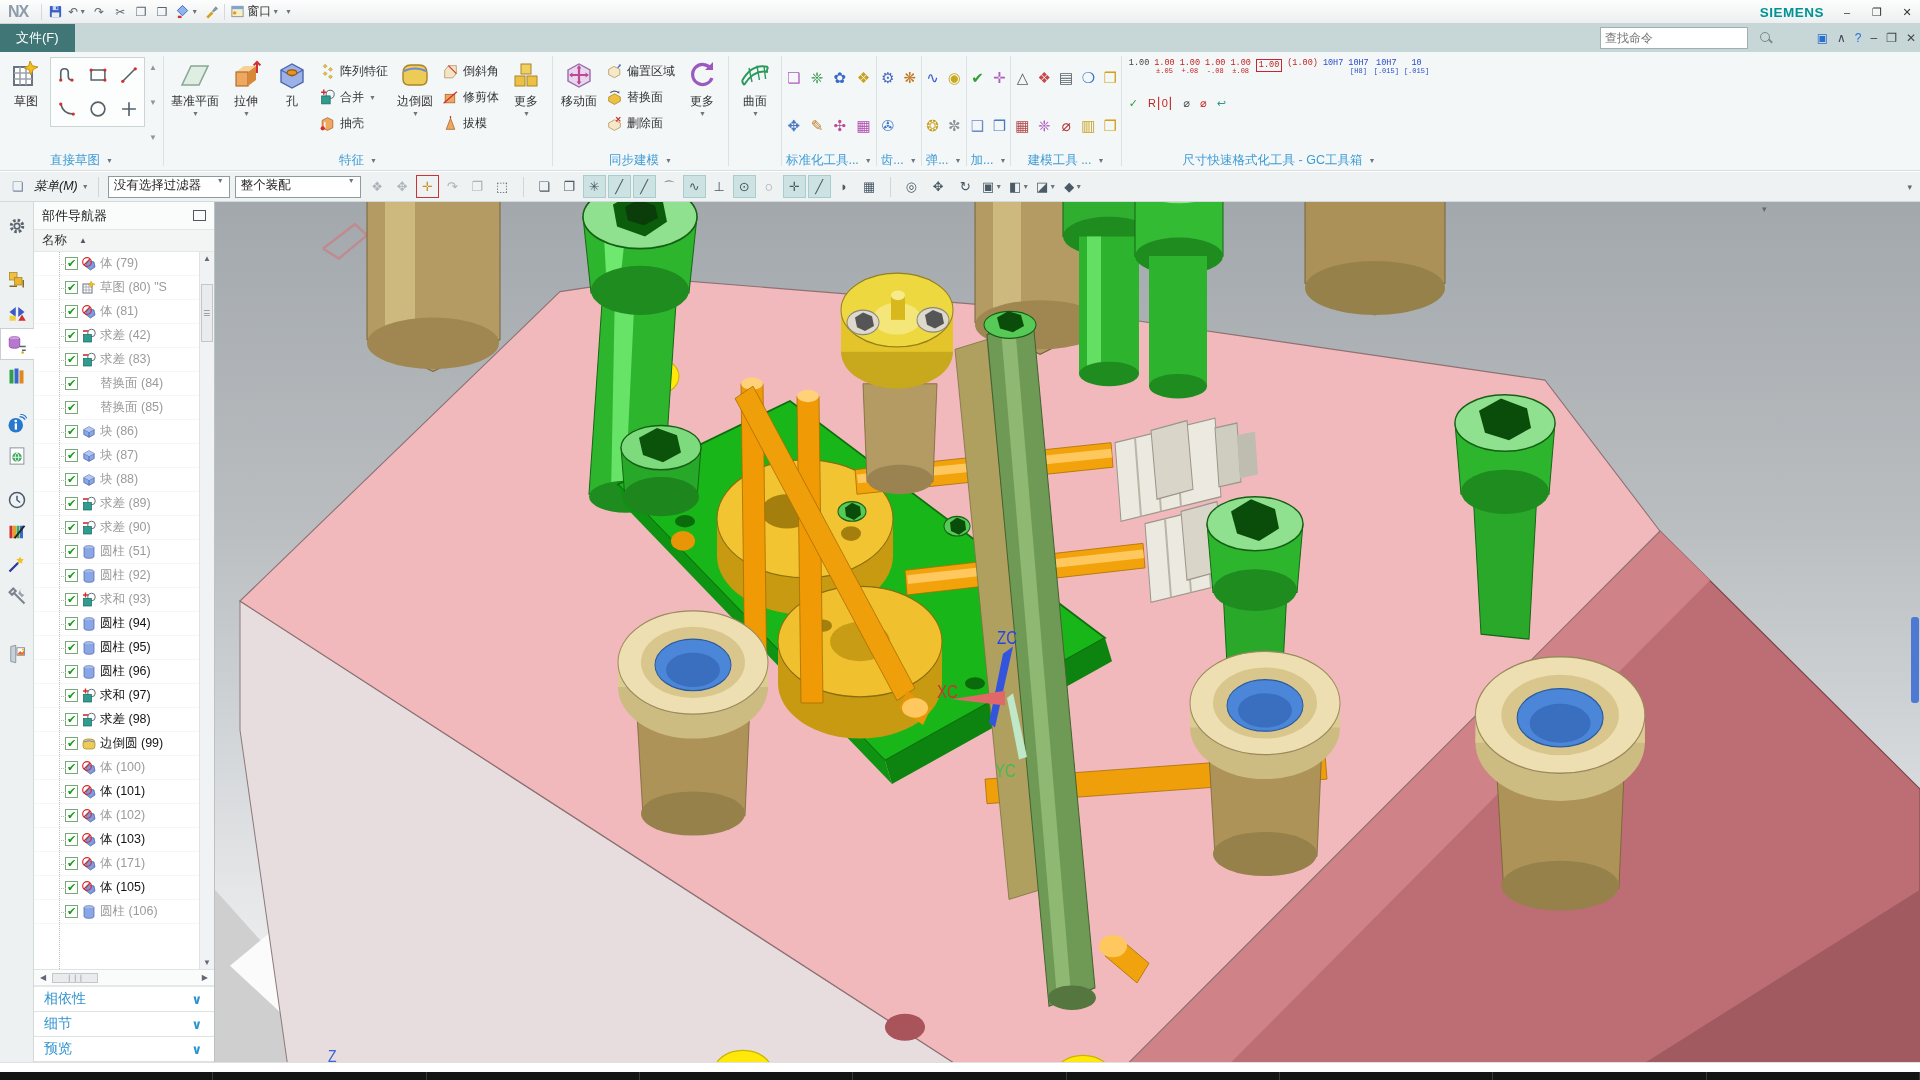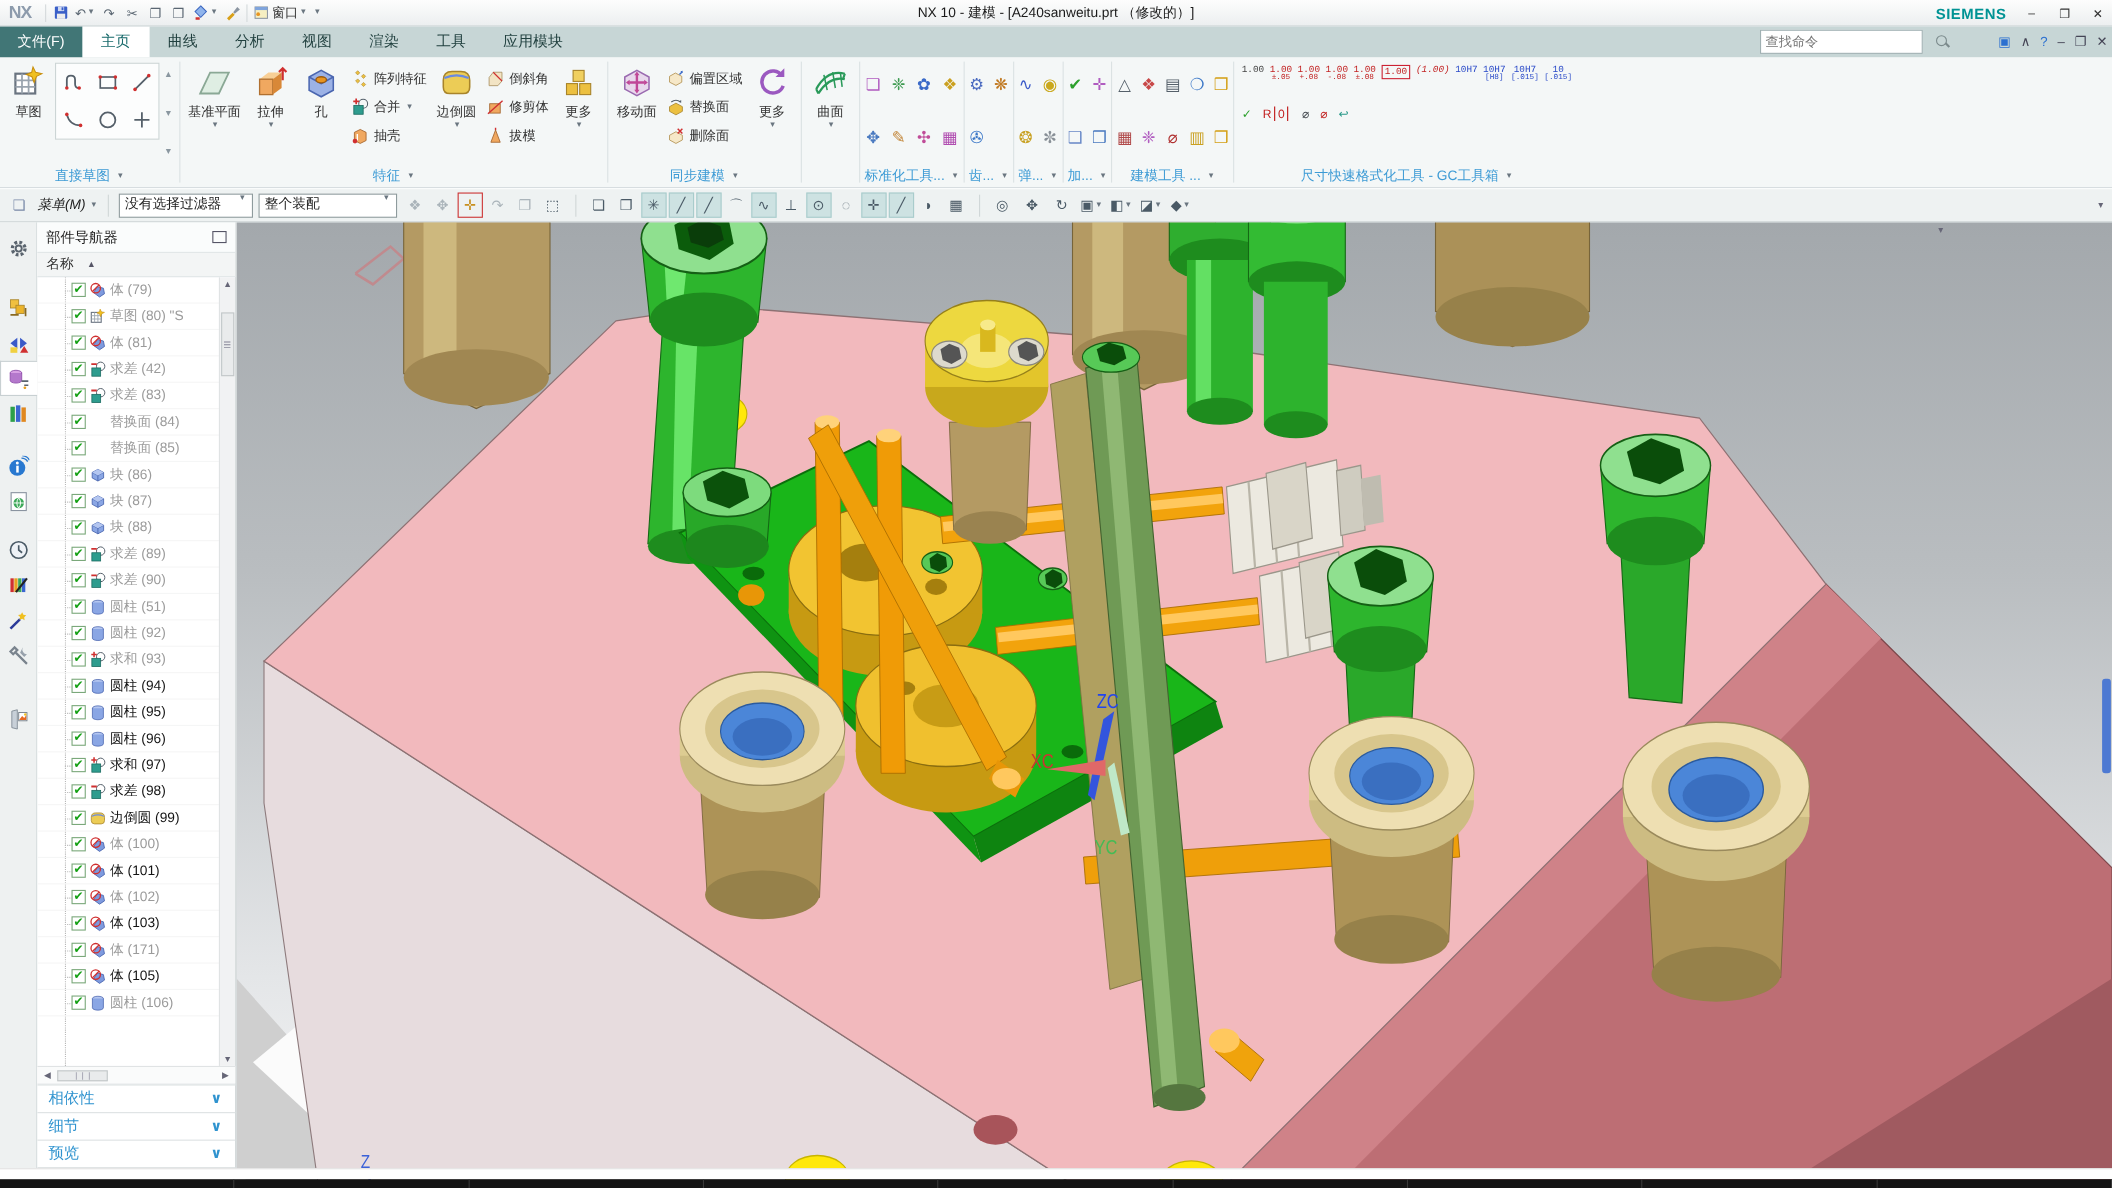--- a/index.html
+++ b/index.html
@@ -405,40 +405,30 @@
     </div>
   <span class="qsep"></span>
   <div class="qbtn">
     <svg>
         <use href="#windowico"></use>
       </svg>
     <span class="win-label">窗口</span>
     <span class="caret">▼</span>
     <span class="caret" style="margin-left:6px">▼</span>
   </div>
-  <div class="title-center" ind=""><span>NX 10 - 建模 - [A240sanweitu.prt （修改的）]</span></div>
   <div class="tb-right">
     <span class="brand">SIEMENS</span>
     <span class="winbtn">–</span>
     <span class="winbtn">❐</span>
     <span class="winbtn">✕</span>
   </div>
 </div>
 
 <div class="tabrow">
   <div class="file-tab">文件(F)</div>
-  <div id="tabs" style="display:flex">
-      <div class="tab active">主页</div>
-      <div class="tab">曲线</div>
-      <div class="tab">分析</div>
-      <div class="tab">视图</div>
-      <div class="tab">渲染</div>
-      <div class="tab">工具</div>
-      <div class="tab">应用模块</div>
-    </div>
   <div class="tab-search">
     <input placeholder="查找命令" style="">
     <span class="mag"></span>
   </div>
   <div class="tabrow-icons" id="tabrow-icons">
       <span class="tri blue">▣</span>
       <span class="tri">∧</span>
       <span class="tri blue">?</span>
       <span class="tri">–</span>
       <span class="tri">❐</span>
@@ -739,21 +729,21 @@
               <span>1.00</span>
               <span class="sub">-.08</span>
             </div>
             <div class="tol" style="color: rgb(194, 34, 34);">
               <span>1.00</span>
               <span class="sub">±.08</span>
             </div>
             <div class="tol box" style="color: rgb(194, 34, 34);">
               <span>1.00</span>
             </div>
-            <div class="tol" style="color: rgb(194, 34, 34); font-style: italic;">
+            <div class="tol" style="color: rgb(194, 34, 34);">
               <span>(1.00)</span>
             </div>
             <div class="tol" style="color: rgb(42, 74, 200);">
               <span>10H7</span>
             </div>
             <div class="tol" style="color: rgb(42, 74, 200);">
               <span>10H7</span>
               <span class="sub">[H8]</span>
             </div>
             <div class="tol" style="color: rgb(42, 74, 200);">

